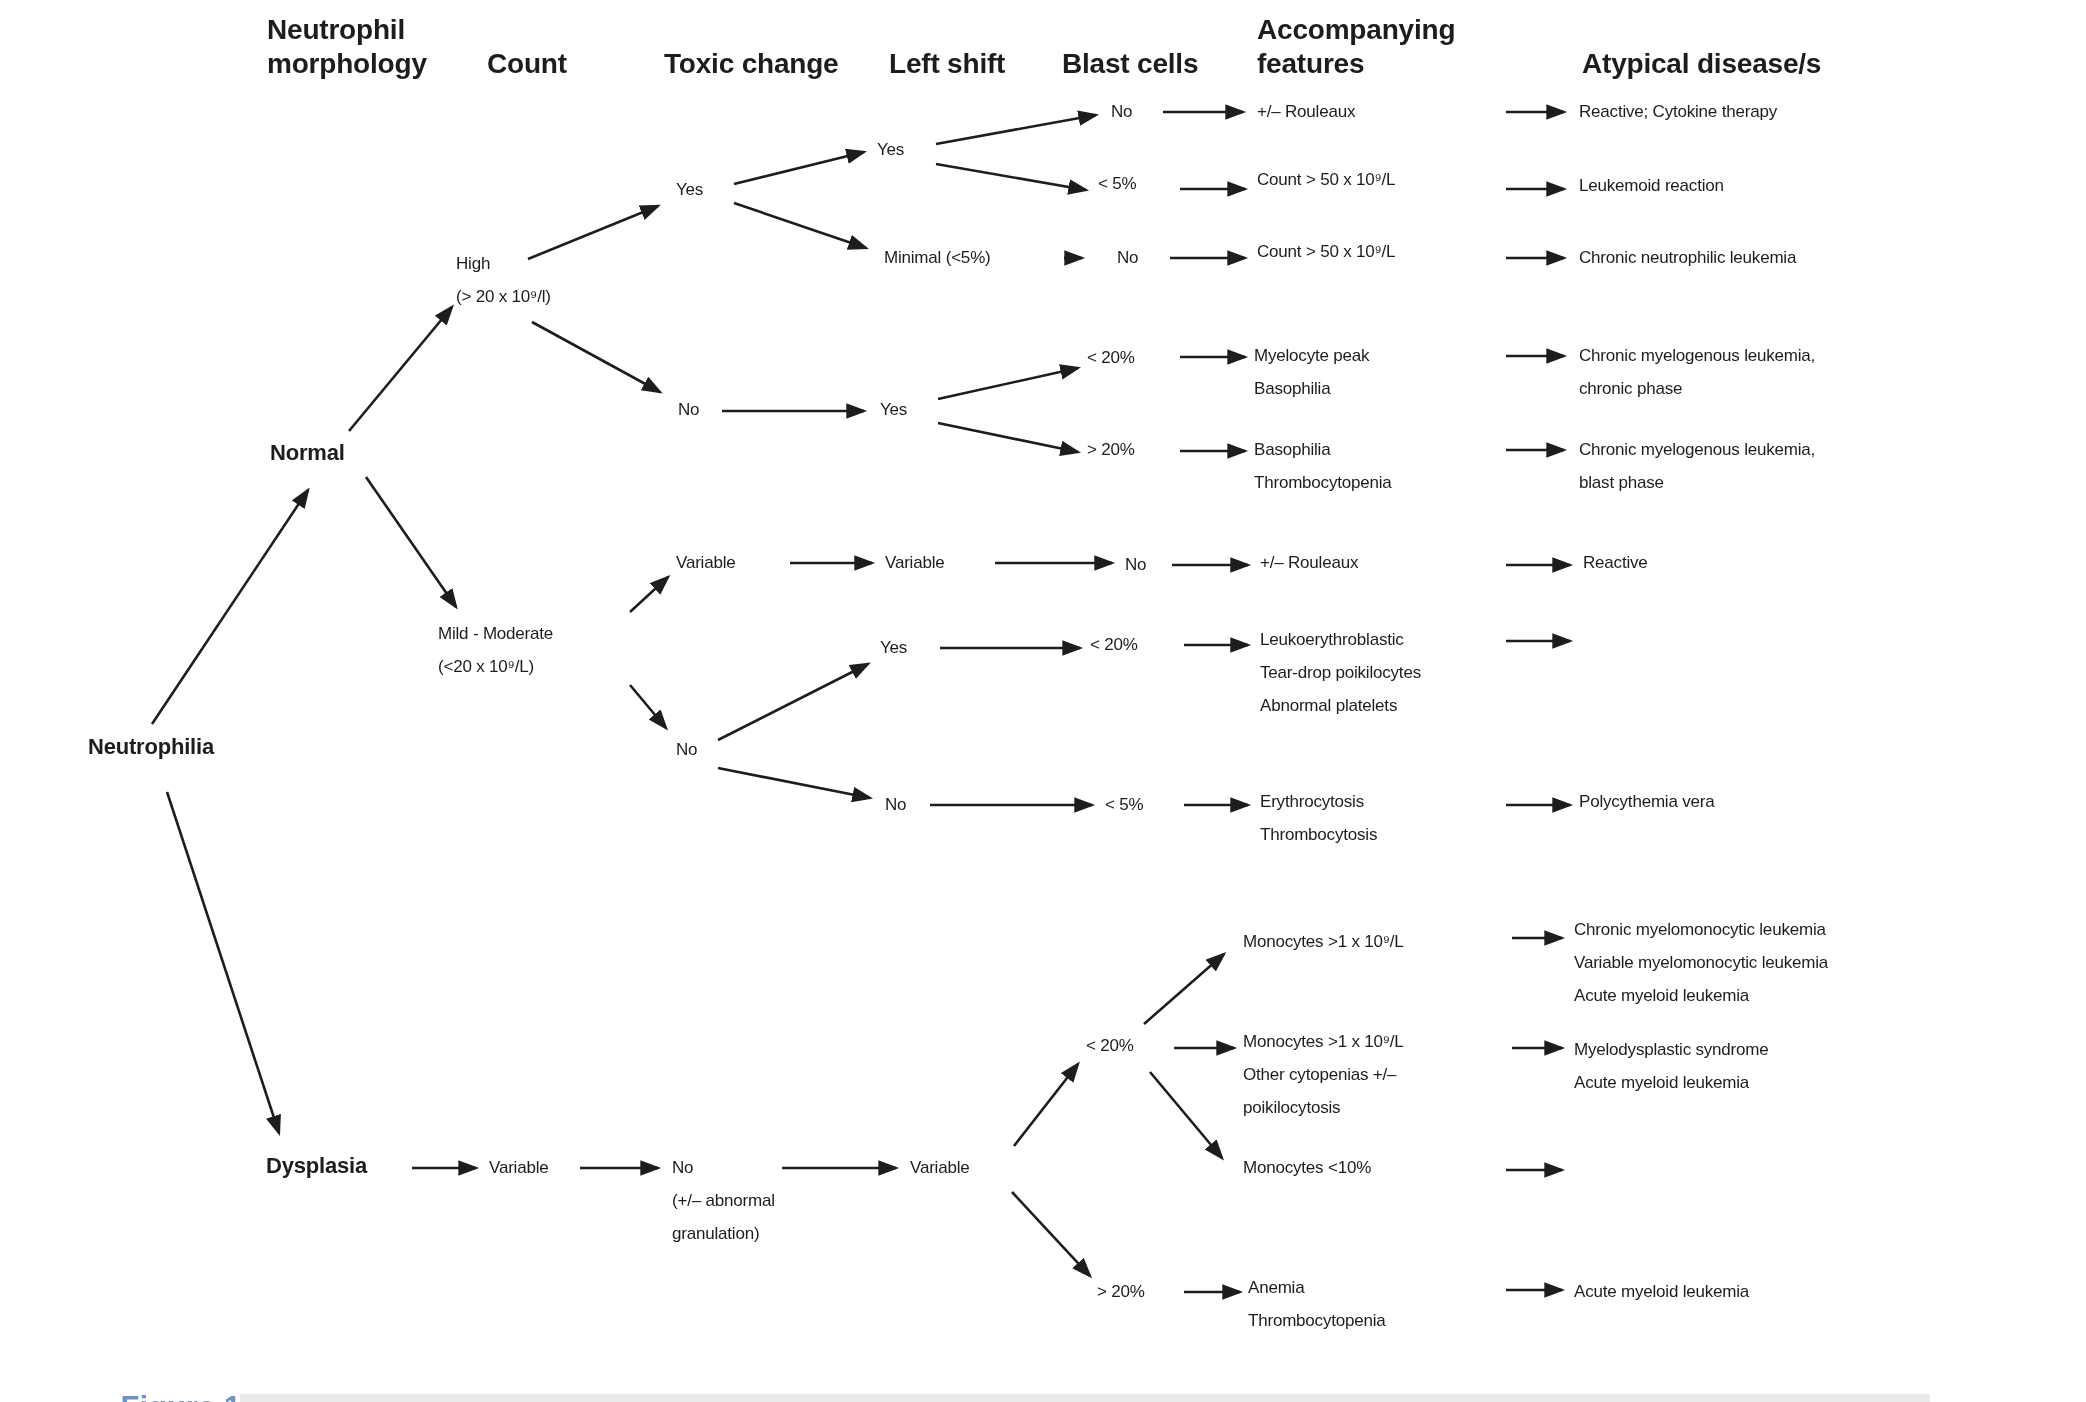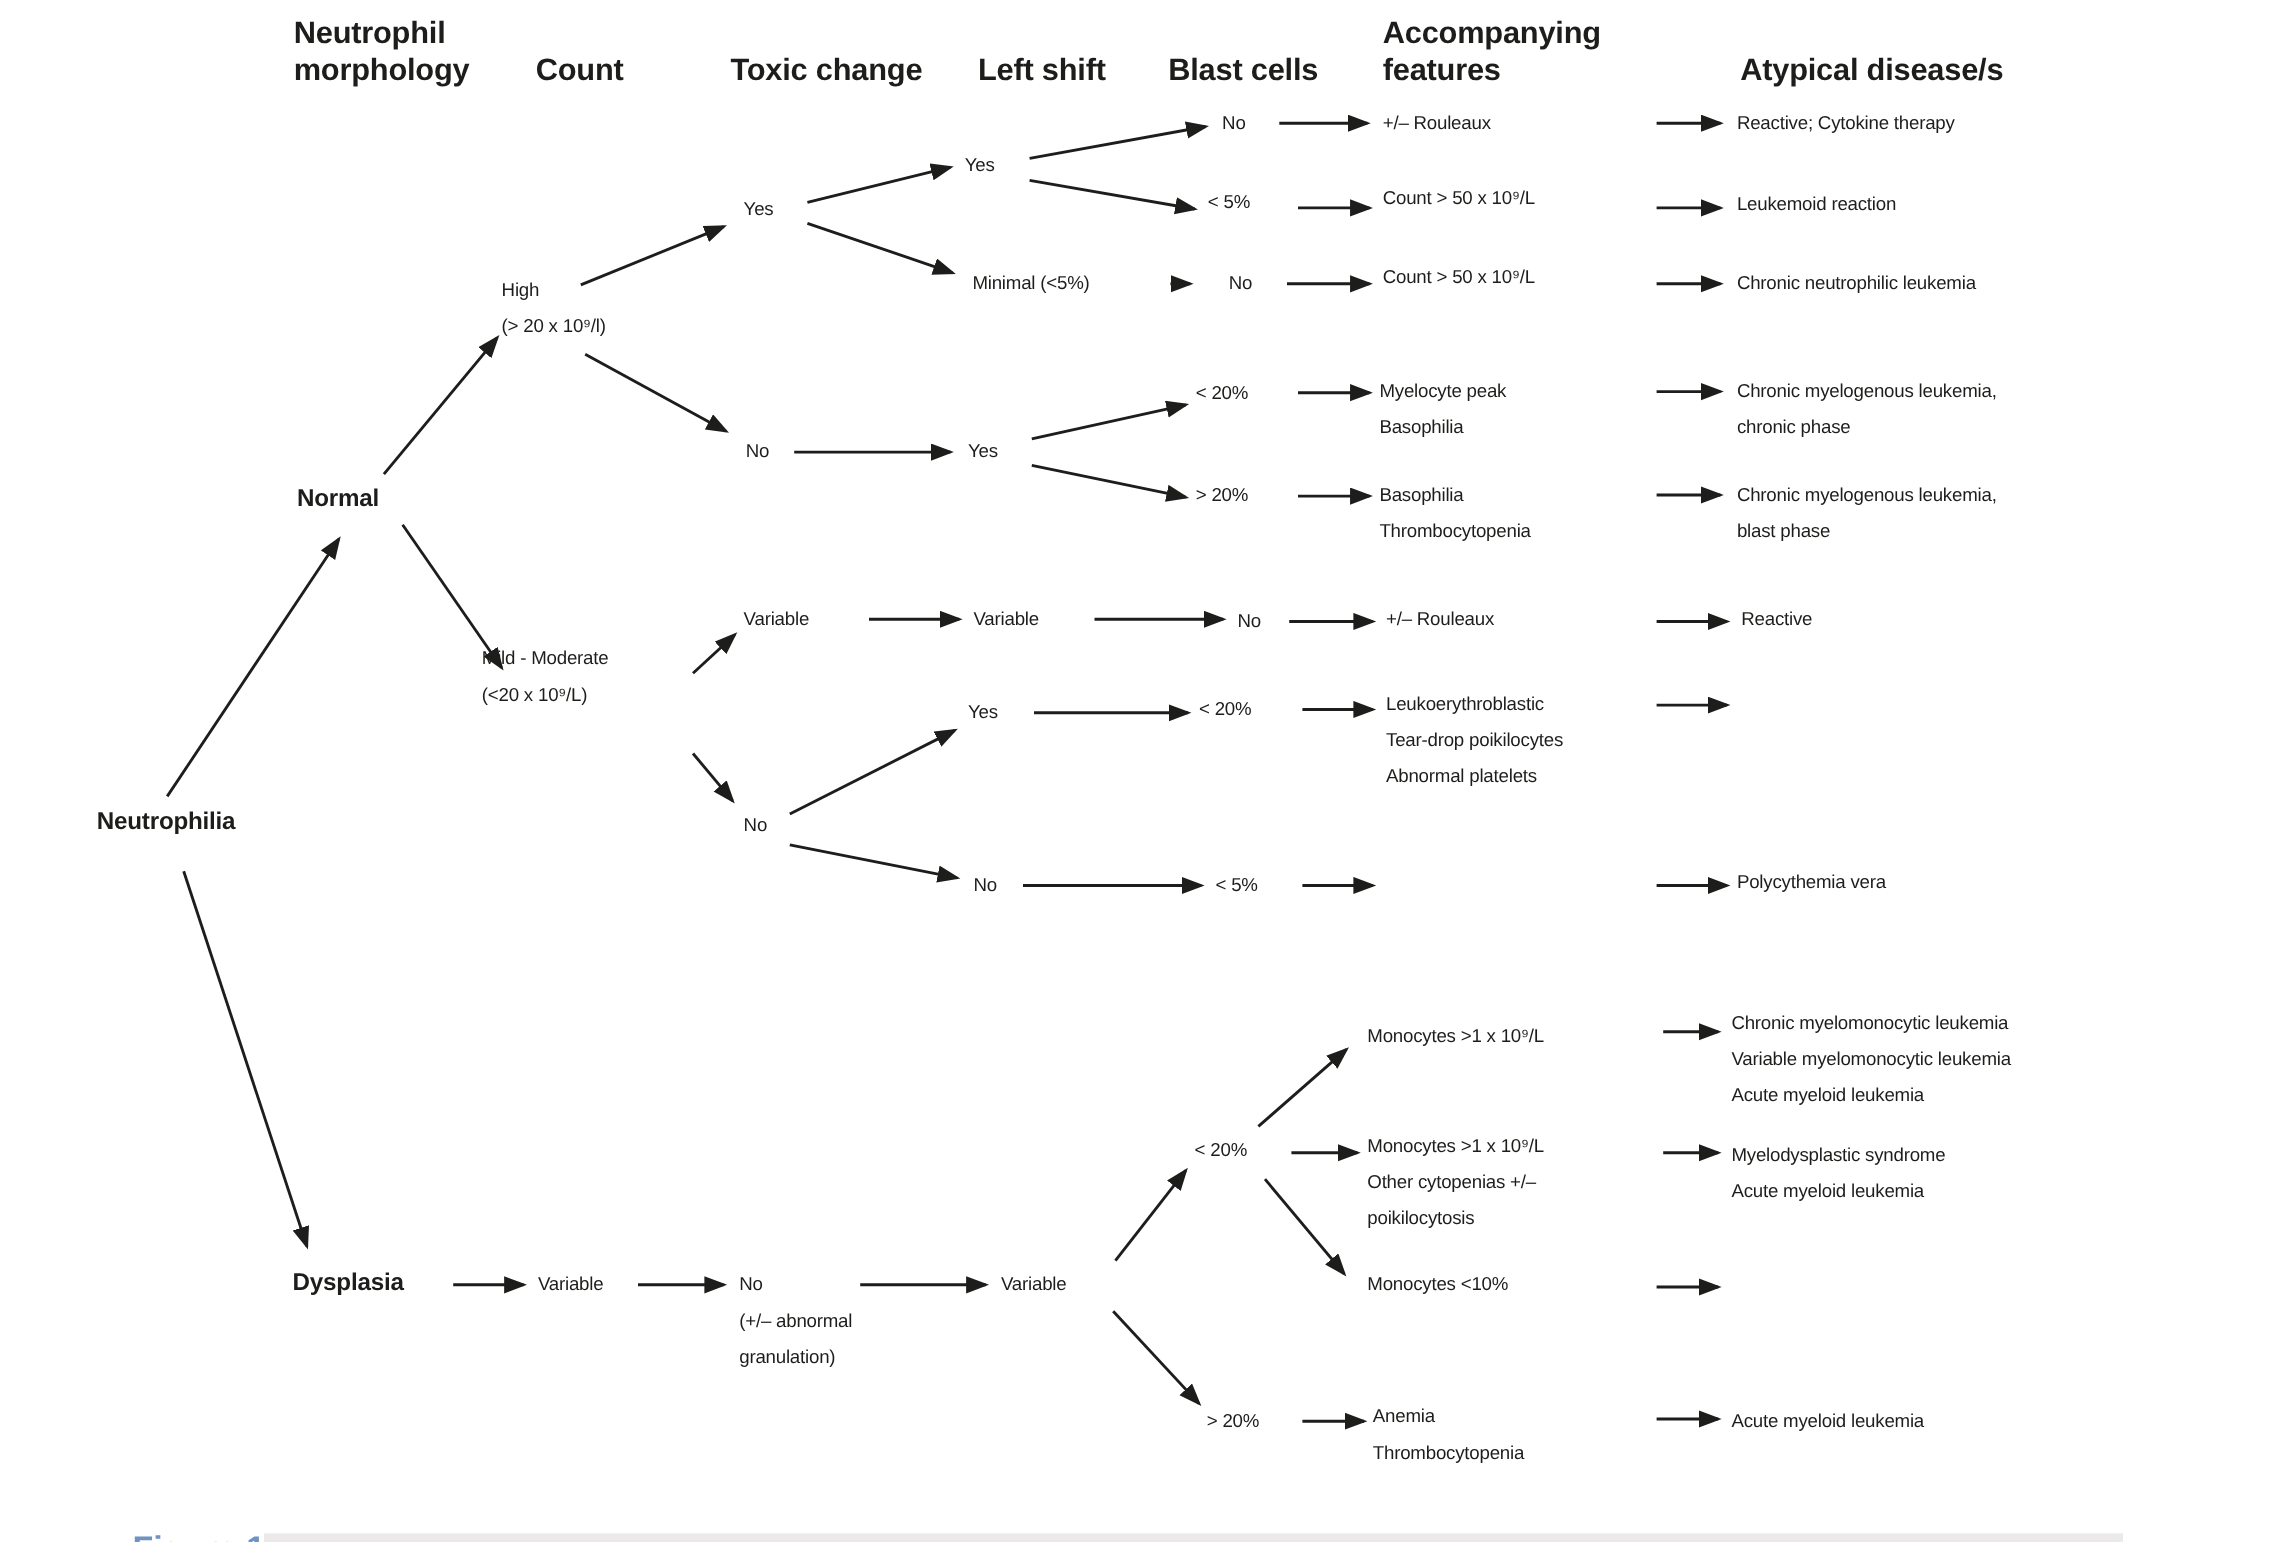--- a/index.html
+++ b/index.html
@@ -113,21 +113,21 @@
   <div class="lbl hdr" style="left:1257px;top:13px">Accompanying
 features</div>
   <div class="lbl hdr" style="left:1582px;top:47px">Atypical disease/s</div>
 
   <div class="lbl big" style="left:88px;top:730px">Neutrophilia</div>
   <div class="lbl big" style="left:270px;top:436px">Normal</div>
   <div class="lbl big" style="left:266px;top:1149px">Dysplasia</div>
 
   <div class="lbl" style="left:456px;top:247px">High
 (&gt; 20 x 10⁹/l)</div>
-  <div class="lbl" style="left:438px;top:582px">Mild - Moderate
+  <div class="lbl" style="left:438px;top:617px">Mild - Moderate
 (&lt;20 x 10⁹/L)</div>
   <div class="lbl" style="left:489px;top:1151px">Variable</div>
 
   <div class="lbl" style="left:676px;top:173px">Yes</div>
   <div class="lbl" style="left:678px;top:393px">No</div>
   <div class="lbl" style="left:676px;top:546px">Variable</div>
   <div class="lbl" style="left:676px;top:733px">No</div>
   <div class="lbl" style="left:672px;top:1151px">No
 (+/– abnormal
 granulation)</div>
@@ -155,20 +155,22 @@
   <div class="lbl" style="left:1257px;top:163px">Count &gt; 50 x 10⁹/L</div>
   <div class="lbl" style="left:1257px;top:235px">Count &gt; 50 x 10⁹/L</div>
   <div class="lbl" style="left:1254px;top:339px">Myelocyte peak
 Basophilia</div>
   <div class="lbl" style="left:1254px;top:433px">Basophilia
 Thrombocytopenia</div>
   <div class="lbl" style="left:1260px;top:546px">+/– Rouleaux</div>
   <div class="lbl" style="left:1260px;top:623px">Leukoerythroblastic
 Tear-drop poikilocytes
 Abnormal platelets</div>
+  <div class="lbl" style="left:1260px;top:785px">Erythrocytosis
+Thrombocytosis</div>
   <div class="lbl" style="left:1243px;top:925px">Monocytes &gt;1 x 10⁹/L</div>
   <div class="lbl" style="left:1243px;top:1025px">Monocytes &gt;1 x 10⁹/L
 Other cytopenias +/–
 poikilocytosis</div>
   <div class="lbl" style="left:1243px;top:1151px">Monocytes &lt;10%</div>
   <div class="lbl" style="left:1248px;top:1271px">Anemia
 Thrombocytopenia</div>
 
   <div class="lbl" style="left:1579px;top:95px">Reactive; Cytokine therapy</div>
   <div class="lbl" style="left:1579px;top:169px">Leukemoid reaction</div>

